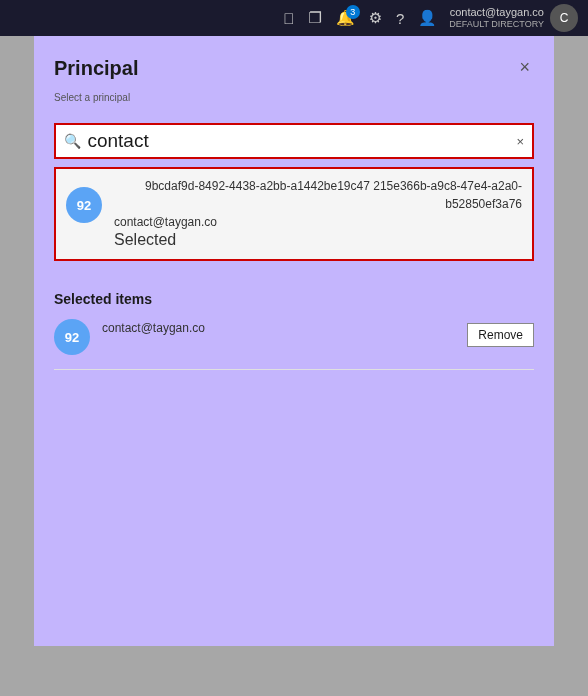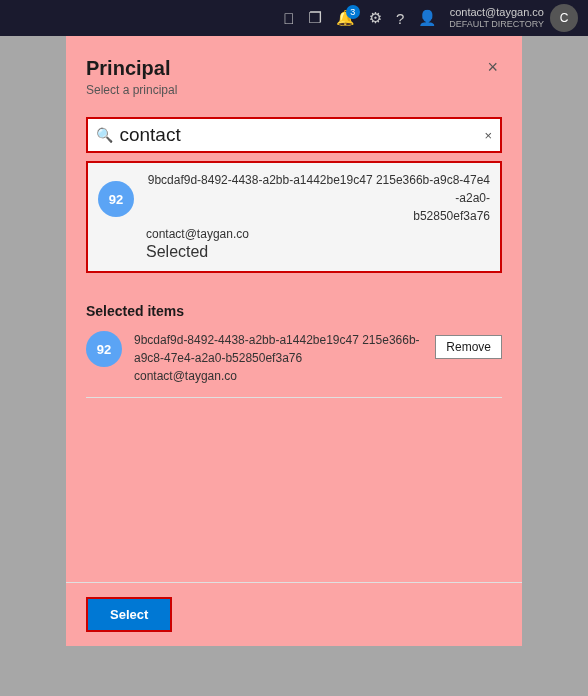--- a/index.html
+++ b/index.html
@@ -85,44 +85,44 @@
       top: 36px;
       left: 0;
       right: 0;
       bottom: 0;
       background: rgba(0,0,0,0.3);
       display: flex;
       align-items: flex-start;
       justify-content: center;
     }
     .modal {
-      background: #fca5a5;
-      width: 456px;
+      background: #c4b5fd;
+      width: 520px;
       margin-top: 0;
       min-height: 610px;
       position: relative;
       display: flex;
       flex-direction: column;
     }
     .modal-header {
       padding: 20px 20px 10px 20px;
       display: flex;
       justify-content: space-between;
       align-items: flex-start;
     }
     .modal-title {
       font-size: 20px;
       font-weight: 600;
       color: #1b1b1b;
       line-height: 1.2;
     }
     .modal-subtitle {
-      font-size: 12px;
+      font-size: 10px;
       color: #555;
-      margin-top: 3px;
+      margin-top: 12px;
     }
     .modal-close {
       cursor: pointer;
       color: #555;
       font-size: 18px;
       line-height: 1;
       padding: 2px 4px;
     }
     .modal-body {
       padding: 10px 20px 0 20px;
@@ -349,29 +349,25 @@
           <div class="result-email">contact@taygan.co</div>
           <div class="result-selected-label">Selected</div>
         </div>
       </div>
 
       <div class="selected-items-section">
         <div class="selected-items-title">Selected items</div>
         <div class="selected-item-row">
           <div class="selected-item-avatar">92</div>
           <div class="selected-item-info">
-            <div class="selected-item-guid">9bcdaf9d-8492-4438-a2bb-a1442be19c47 215e366b-a9c8-47e4-a2a0-b52850ef3a76</div>
             <div class="selected-item-email">contact@taygan.co</div>
           </div>
           <button class="remove-btn">Remove</button>
         </div>
       </div>
 
     </div>
 
     <div style="flex:1;"></div>
 
-    <div class="modal-footer">
-      <button class="select-btn">Select</button>
-    </div>
 
   </div>
 </div>
 
 </body></html>

